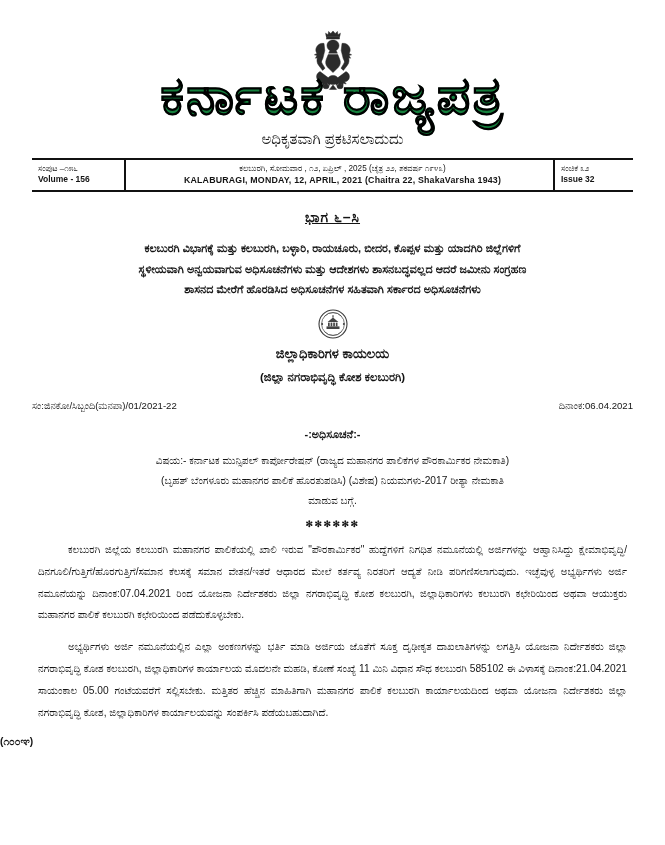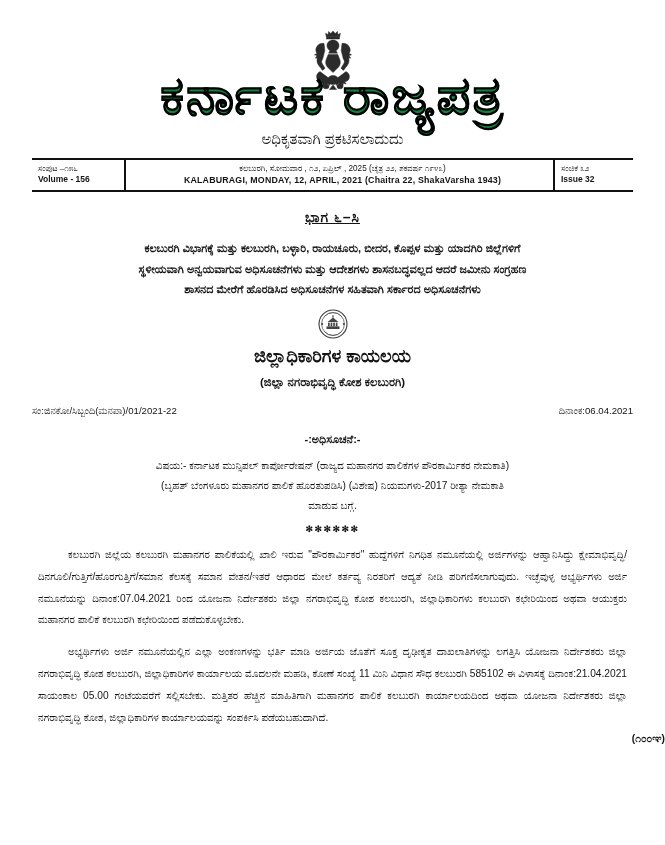--- a/index.html
+++ b/index.html
@@ -122,21 +122,21 @@
   .seal-wrap {
     text-align: center;
     margin-top: 9px;
     height: 32px;
   }
   .seal { display: inline-block; width: 30px; height: 30px; }
 
   
   .office-title {
     text-align: center;
-    font-size: 18px;
+    font-size: 13px;
     font-weight: 700;
     margin-top: 5px;
   }
   .office-sub {
     text-align: center;
     font-size: 11.5px;
     font-weight: 700;
     margin-top: 9px;
   }
 
@@ -184,25 +184,24 @@
     text-align: justify;
     text-justify: inter-word;
   }
   .body-text p {
     margin: 0 0 10px 0;
     text-indent: 30px;
   }
   .body-text p:last-child { margin-bottom: 0; }
 
   .closing {
-    text-align: right;
+    text-align: left;
     font-size: 10.2px;
-    margin-top: 4px;
+    margin-top: 12px;
     font-weight: 600;
-    padding-left: 44px;
   }
 </style>
 </head>
 <body>
 
 <div class="page">
 
   <div class="emblem-wrap">
     <span class="emblem">
       <svg viewBox="0 0 62 64" width="62" height="64" xmlns="http://www.w3.org/2000/svg">

